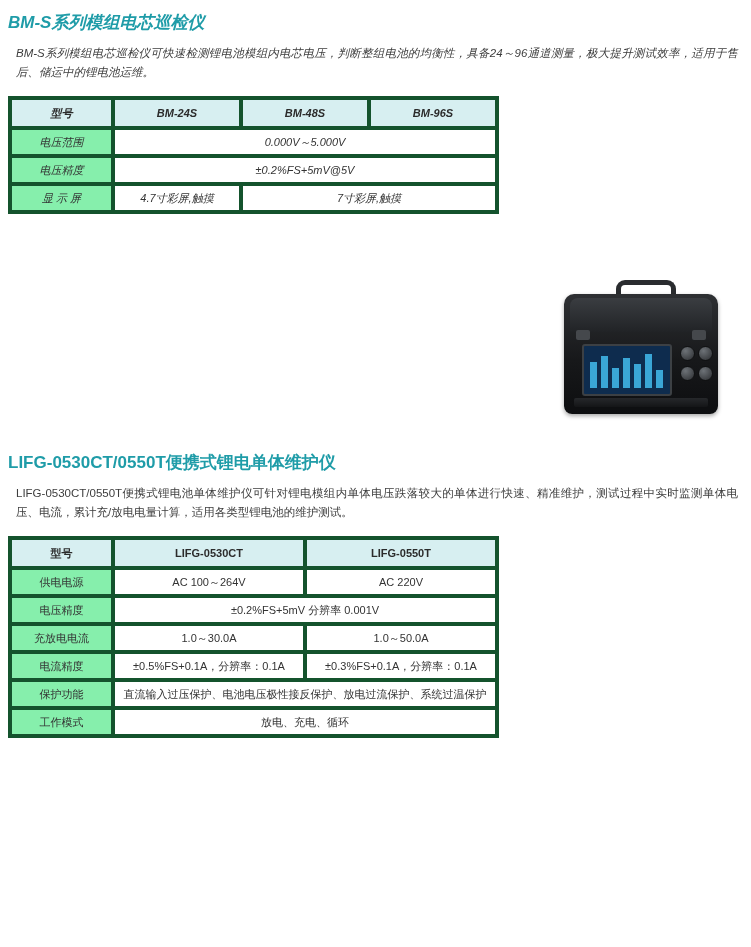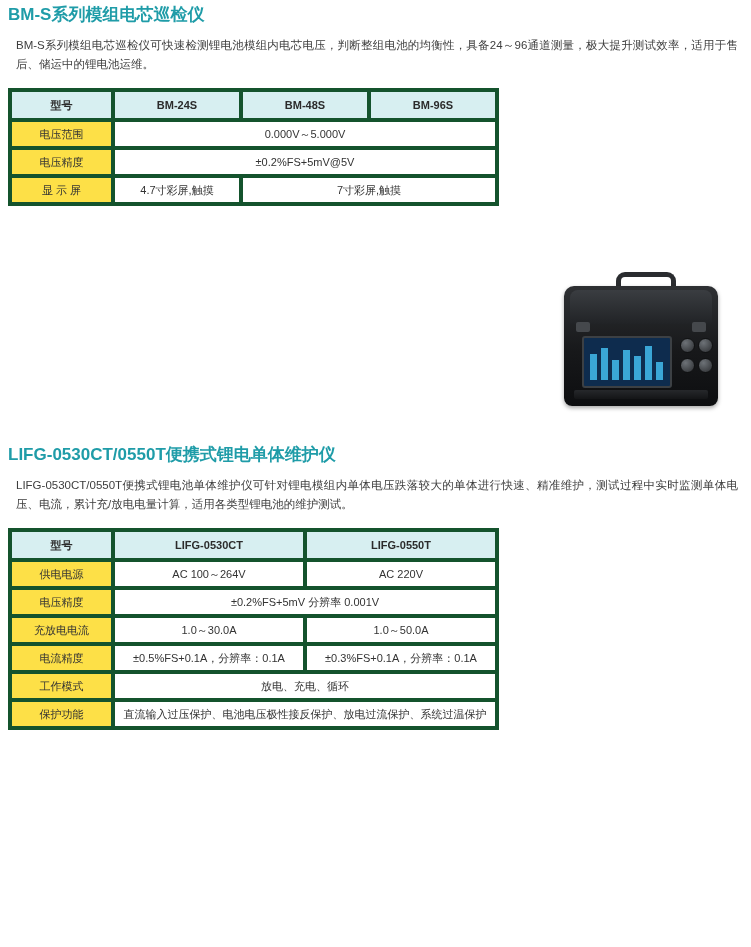--- a/index.html
+++ b/index.html
@@ -55,21 +55,21 @@
     line-height: 15px;
     height: 18px;
   }
   table.spec tr.head td {
     background: #d7eff1;
     font-weight: bold;
     color: #2b2b2b;
     height: 20px;
   }
   table.spec td.label {
-    background: #fde047;
+    background: #86efac;
   }
   .sec1 table.spec { width: 487px; }
   .sec2 table.spec { width: 487px; }
 
   .photo {
     position: absolute;
   }
 
   
   .case-wrap {
@@ -136,21 +136,21 @@
     background: #45484c;
     border-radius: 2px;
     top: 58px;
   }
 </style>
 </head>
 <body>
 
 <div class="page">
 
-  <div class="section sec1" style="padding-top:4px;">
+  <div class="section sec1" style="padding-top:12px;font-style:italic;">
     <div class="sec-title">BM-S系列模组电芯巡检仪</div>
     <div class="sec-desc">BM-S系列模组电芯巡检仪可快速检测锂电池模组内电芯电压，判断整组电池的均衡性，具备24～96通道测量，极大提升测试效率，适用于售后、储运中的锂电池运维。</div>
 
     <table class="spec">
       <colgroup>
         <col style="width:103px">
           <col style="width:128px">
           <col style="width:128px">
           <col style="width:128px">
       </colgroup>
@@ -229,25 +229,25 @@
           <td class="label">充放电电流</td>
           <td>1.0～30.0A</td>
           <td>1.0～50.0A</td>
         </tr>
         <tr>
           <td class="label">电流精度</td>
           <td>±0.5%FS+0.1A，分辨率：0.1A</td>
           <td>±0.3%FS+0.1A，分辨率：0.1A</td>
         </tr>
         <tr>
+          <td class="label">保护功能</td>
+          <td colspan="2">直流输入过压保护、电池电压极性接反保护、放电过流保护、系统过温保护</td>
+        </tr>
+        <tr>
           <td class="label">工作模式</td>
           <td colspan="2">放电、充电、循环</td>
         </tr>
-        <tr>
-          <td class="label">保护功能</td>
-          <td colspan="2">直流输入过压保护、电池电压极性接反保护、放电过流保护、系统过温保护</td>
-        </tr>
       </tbody>
     </table>
 
   </div>
 
 </div>
 
 </body></html>

